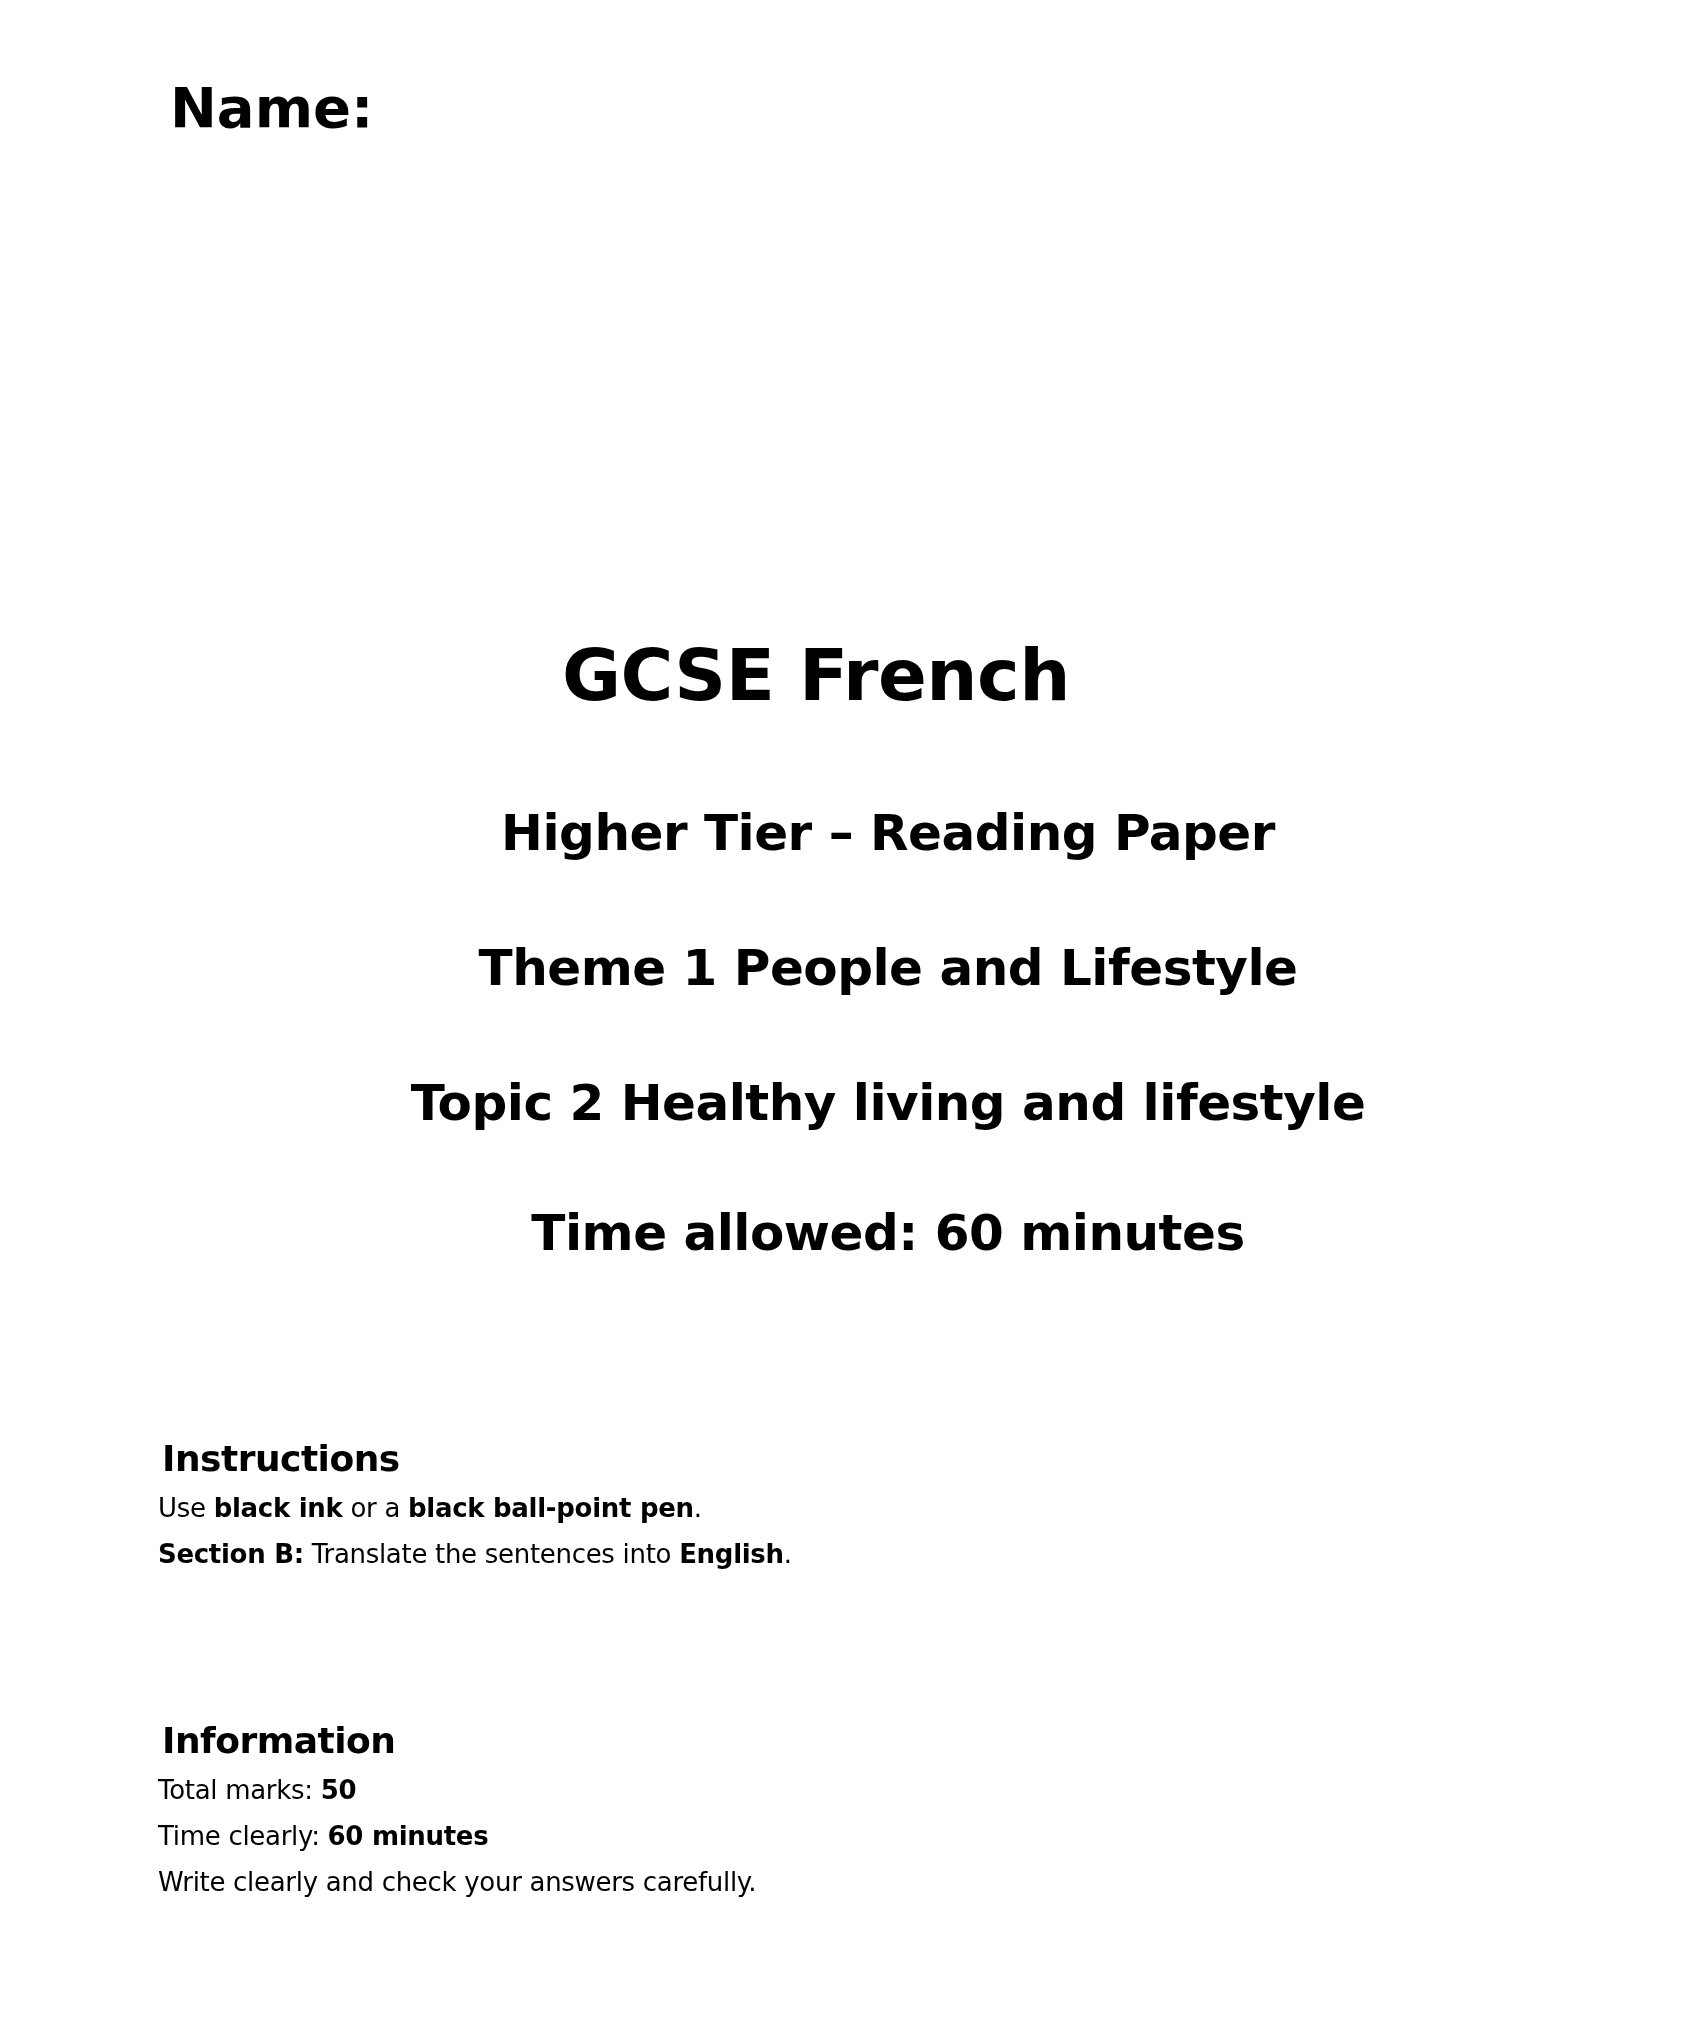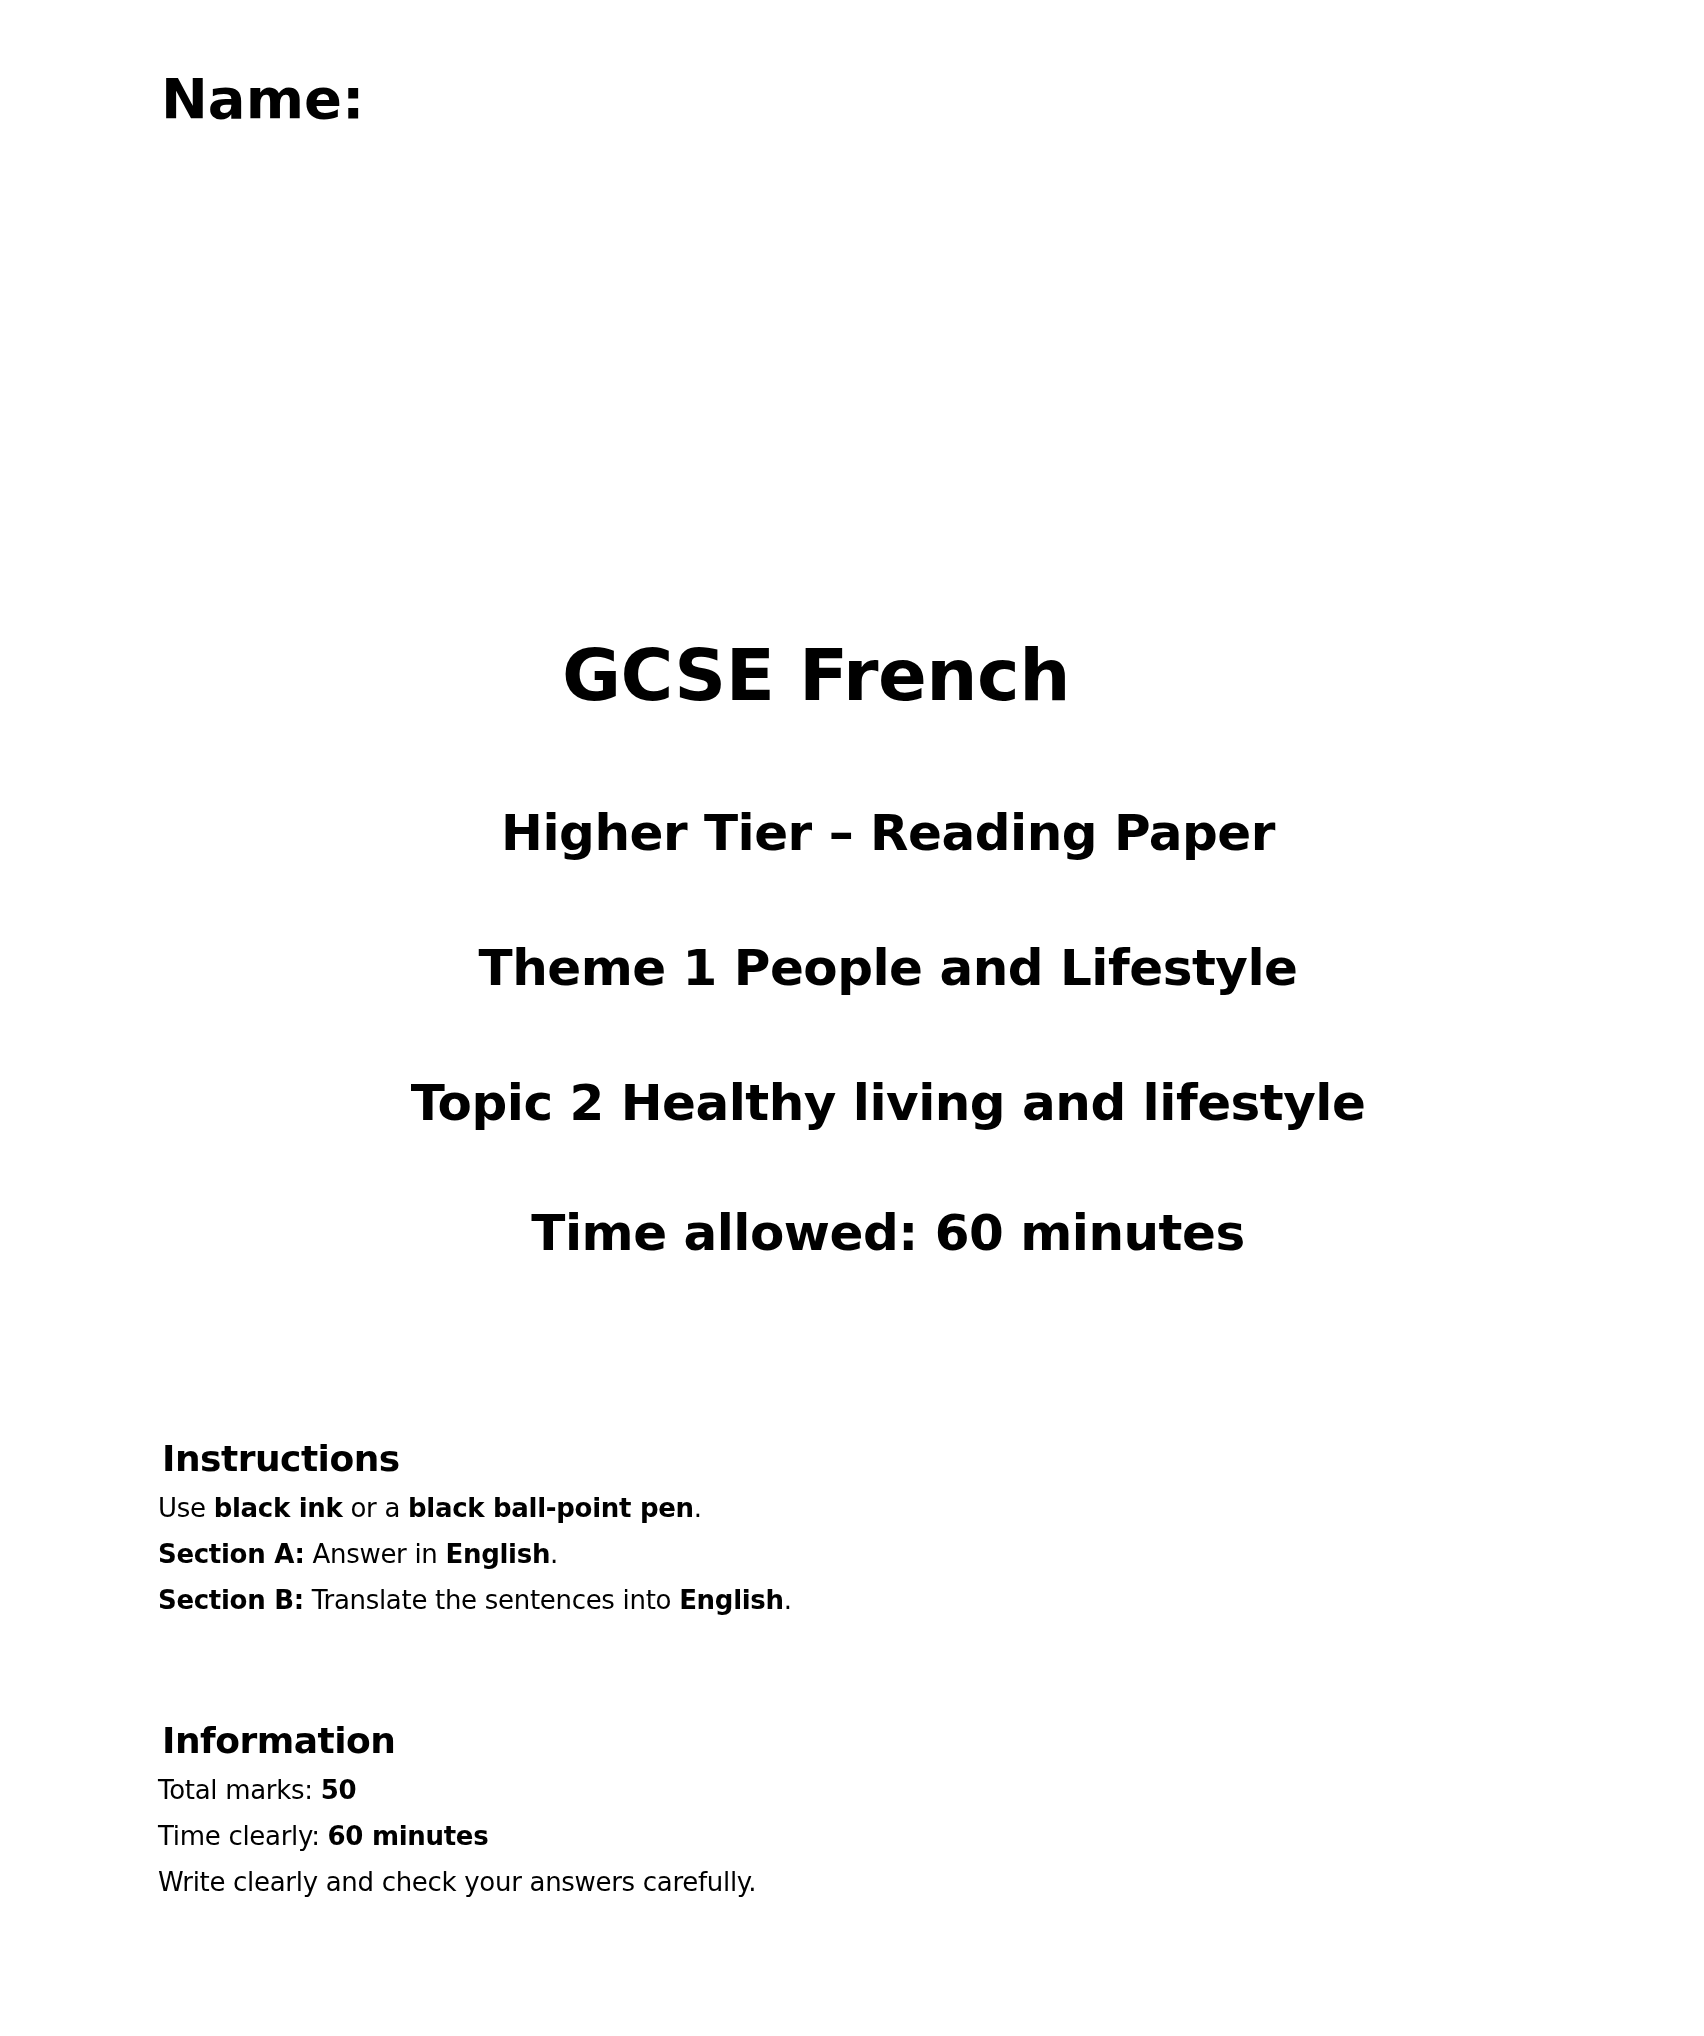--- a/index.html
+++ b/index.html
@@ -15,21 +15,21 @@
       font-family: "DejaVu Sans", "Liberation Sans", sans-serif;
       color: #000000;
     }
     .name-label {
       position: absolute;
       left: 158px;
       top: 62px;
       font-size: 56px;
       font-weight: bold;
       line-height: 1.2;
-      margin: 3px;
+      margin: 12px;
     }
     .title {
       position: absolute;
       left: 0;
       width: 1704px;
       text-align: center;
       font-weight: bold;
       margin: 0;
       letter-spacing: -0.5px;
     }
@@ -81,21 +81,20 @@
   <h1 class="title main-title">GCSE French</h1>
 
   <h2 class="title sub-title sub-1">Higher Tier – Reading Paper</h2>
   <h2 class="title sub-title sub-2">Theme 1 People and Lifestyle</h2>
   <h2 class="title sub-title sub-3">Topic 2 Healthy living and lifestyle</h2>
   <h2 class="title sub-title sub-4">Time allowed: 60 minutes</h2>
 
   <section class="block block-instructions">
     <h3 class="block-heading">Instructions</h3>
     <p class="line"><span>Use </span><span class="b">black ink</span><span> or a </span><span class="b">black ball-point pen</span><span>.</span></p>
-    <p class="line"><span class="b">Section A:</span><span> Answer in </span><span class="b">English</span><span>.</span></p>
     <p class="line"><span class="b">Section B:</span><span> Translate the sentences into </span><span class="b">English</span><span>.</span></p>
   </section>
 
   <section class="block block-information">
     <h3 class="block-heading">Information</h3>
     <p class="line"><span>Total marks: </span><span class="b">50</span></p>
     <p class="line"><span>Time clearly: </span><span class="b">60 minutes</span></p>
     <p class="line">Write clearly and check your answers carefully.</p>
   </section>
 

